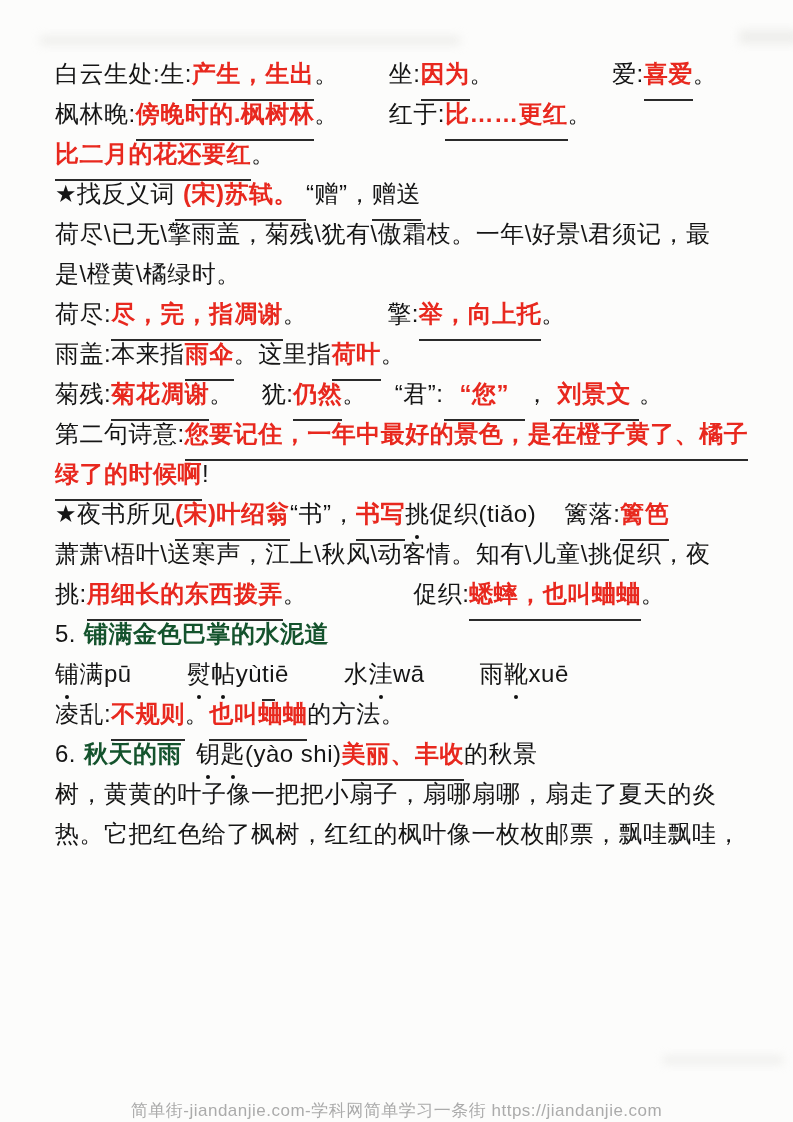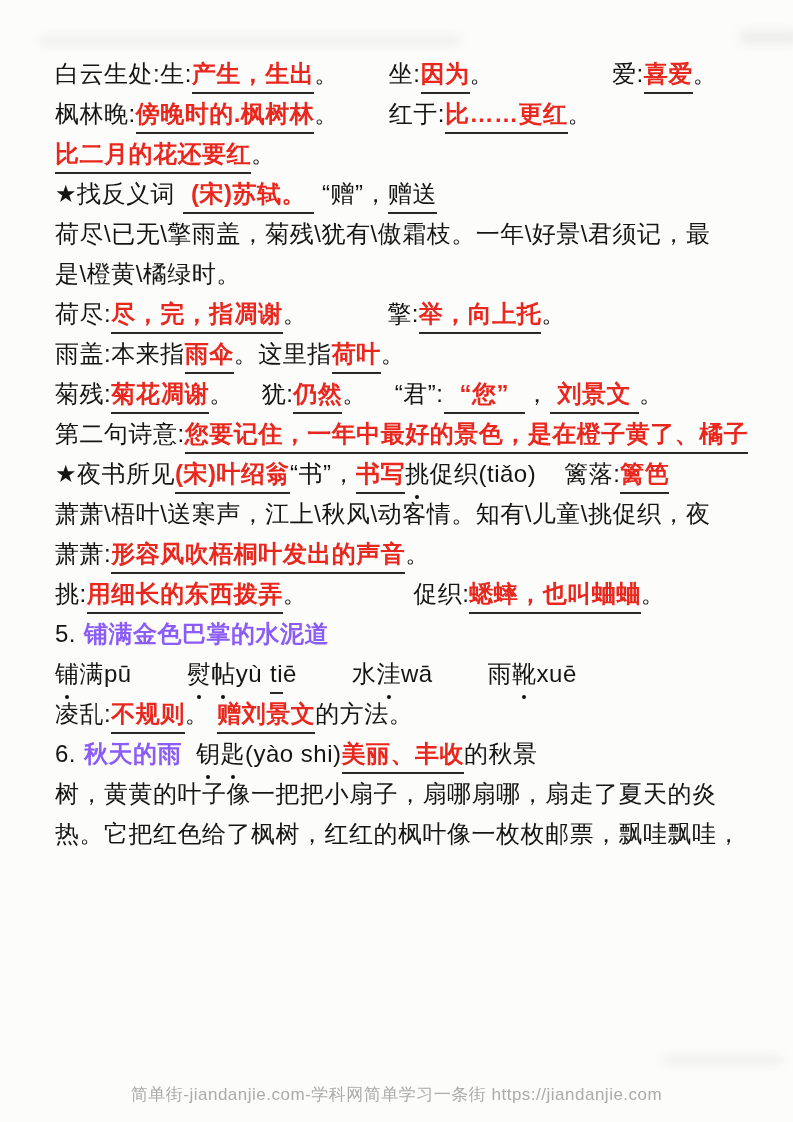--- a/index.html
+++ b/index.html
@@ -14,42 +14,42 @@
   .line{
     font-size:24px;
     line-height:40px;
     height:40px;
     white-space:nowrap;
     font-weight:500;
     letter-spacing:0.5px;
   }
   .line span{display:inline-block;}
   .r{color:#e8281e;font-weight:700;}
-  .u{border-bottom:2px solid #2a2a2a;padding-bottom:5px;line-height:1.1;}
-  .g{color:#8b5cf6;font-weight:700;margin-left:8px;}
+  .u{border-bottom:2px solid #2a2a2a;padding-bottom:12px;line-height:1.1;}
+  .g{color:#14532d;font-weight:700;margin-left:8px;}
   .dot{position:relative;}
   .dot::after{
     content:"";position:absolute;left:50%;bottom:-5px;
     transform:translateX(-50%);
     width:4px;height:4px;border-radius:50%;background:#111;
   }
   .pad{padding-left:8px;padding-right:8px;}
   .padw{padding-left:16px;padding-right:16px;}
   .m1{margin-left:50px;}
   .m2{margin-left:118px;}
   .m3{margin-left:80px;}
   .m4{margin-left:28px;}
   .m5{margin-left:106px;}
   .m6{margin-left:55px;}
   .m7{margin-left:118px;}
-  .m8{margin-left:8px;}
+  .m8{}
   .m9{margin-left:14px;}
   .ind{margin-left:48px;}
   .footer{
-    position:absolute;left:0;bottom:16px;width:100%;
+    position:absolute;left:0;bottom:0;width:100%;
     text-align:center;color:#ababab;font-size:17px;
     font-weight:400;letter-spacing:0.5px;
   }
   .artifact{position:absolute;background:#e3e3e0;filter:blur(5px);opacity:.55;pointer-events:none;}
   .a1{left:40px;top:36px;width:420px;height:9px;}
   .a2{right:-6px;top:30px;width:60px;height:14px;}
   .a3{right:10px;bottom:58px;width:120px;height:8px;}
 </style>
 </head>
 <body>
@@ -74,36 +74,36 @@
   <div class="line"><span>是\橙黄\橘绿时。</span></div>
 
   <div class="line"><span>荷尽:</span><span class="r u">尽，完，指凋谢</span><span>。</span><span class="m3">擎:</span><span class="r u">举，向上托</span><span>。</span></div>
 
   <div class="line"><span>雨盖:本来指</span><span class="r u">雨伞</span><span>。这里指</span><span class="r u">荷叶</span><span>。</span></div>
 
   <div class="line"><span>菊残:</span><span class="r u">菊花凋谢</span><span>。</span><span class="m4">犹:</span><span class="r u">仍然</span><span>。</span><span class="m4">“君”:</span><span class="r u padw">“您”</span><span>，</span><span class="r u pad">刘景文</span><span>。</span></div>
 
   <div class="line"><span>第二句诗意:</span><span class="r u">您要记住，一年中最好的景色，是在橙子黄了、橘子</span></div>
 
+  <div class="line"><span class="r u">绿了的时候啊</span><span>!</span></div>
 
   <div class="line"><span>★夜书所见</span><span class="r u">(宋)叶绍翁</span><span>“书”，</span><span class="r u">书写</span><span class="dot">挑</span><span>促织(tiǎo)</span><span class="m4">篱落:</span><span class="r u">篱笆</span></div>
 
   <div class="line"><span>萧萧\梧叶\送寒声，江上\秋风\动客情。知有\儿童\挑促织，夜</span></div>
 
 
-  <div class="line"><span>萧萧:</span><span class="r u">形容风吹梧桐叶发出的声音</span><span>。</span></div>
 
   <div class="line"><span>挑:</span><span class="r u">用细长的东西拨弄</span><span>。</span><span class="m5">促织:</span><span class="r u">蟋蟀，也叫蛐蛐</span><span>。</span></div>
 
   <div class="line"><span>5.</span><span class="g">铺满金色巴掌的水泥道</span></div>
 
   <div class="line"><span class="dot">铺</span><span>满pū</span><span class="dot m6">熨</span><span class="dot">帖</span><span>yù</span><span class="u m8">ti</span><span>ē</span><span class="m6">水</span><span class="dot">洼</span><span>wā</span><span class="m6">雨</span><span class="dot">靴</span><span>xuē</span></div>
 
 
-  <div class="line"><span>凌乱:</span><span class="r u">不规则</span><span>。</span><span class="r u m8">赠刘景文</span><span>的方法。</span></div>
+  <div class="line"><span>凌乱:</span><span class="r u">不规则</span><span>。</span><span class="r u m8">也叫蛐蛐</span><span>的方法。</span></div>
 
   <div class="line"><span>6.</span><span class="g">秋天的雨</span><span class="dot m9">钥</span><span class="dot">匙</span><span>(yào shi)</span><span class="r u">美丽、丰收</span><span>的秋景</span></div>
 
 
   <div class="line"><span>树，黄黄的叶子像一把把小扇子，扇哪扇哪，扇走了夏天的炎</span></div>
 
   <div class="line"><span>热。它把红色给了枫树，红红的枫叶像一枚枚邮票，飘哇飘哇，</span></div>
 
 </div>
 

